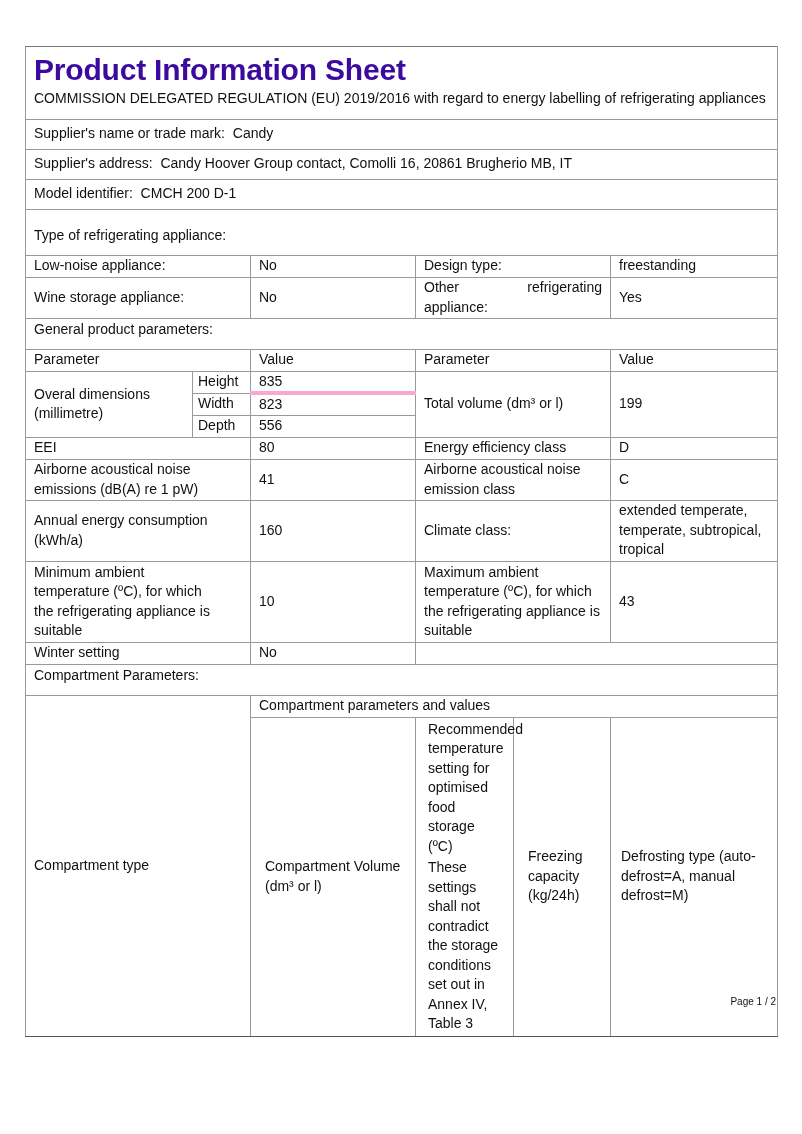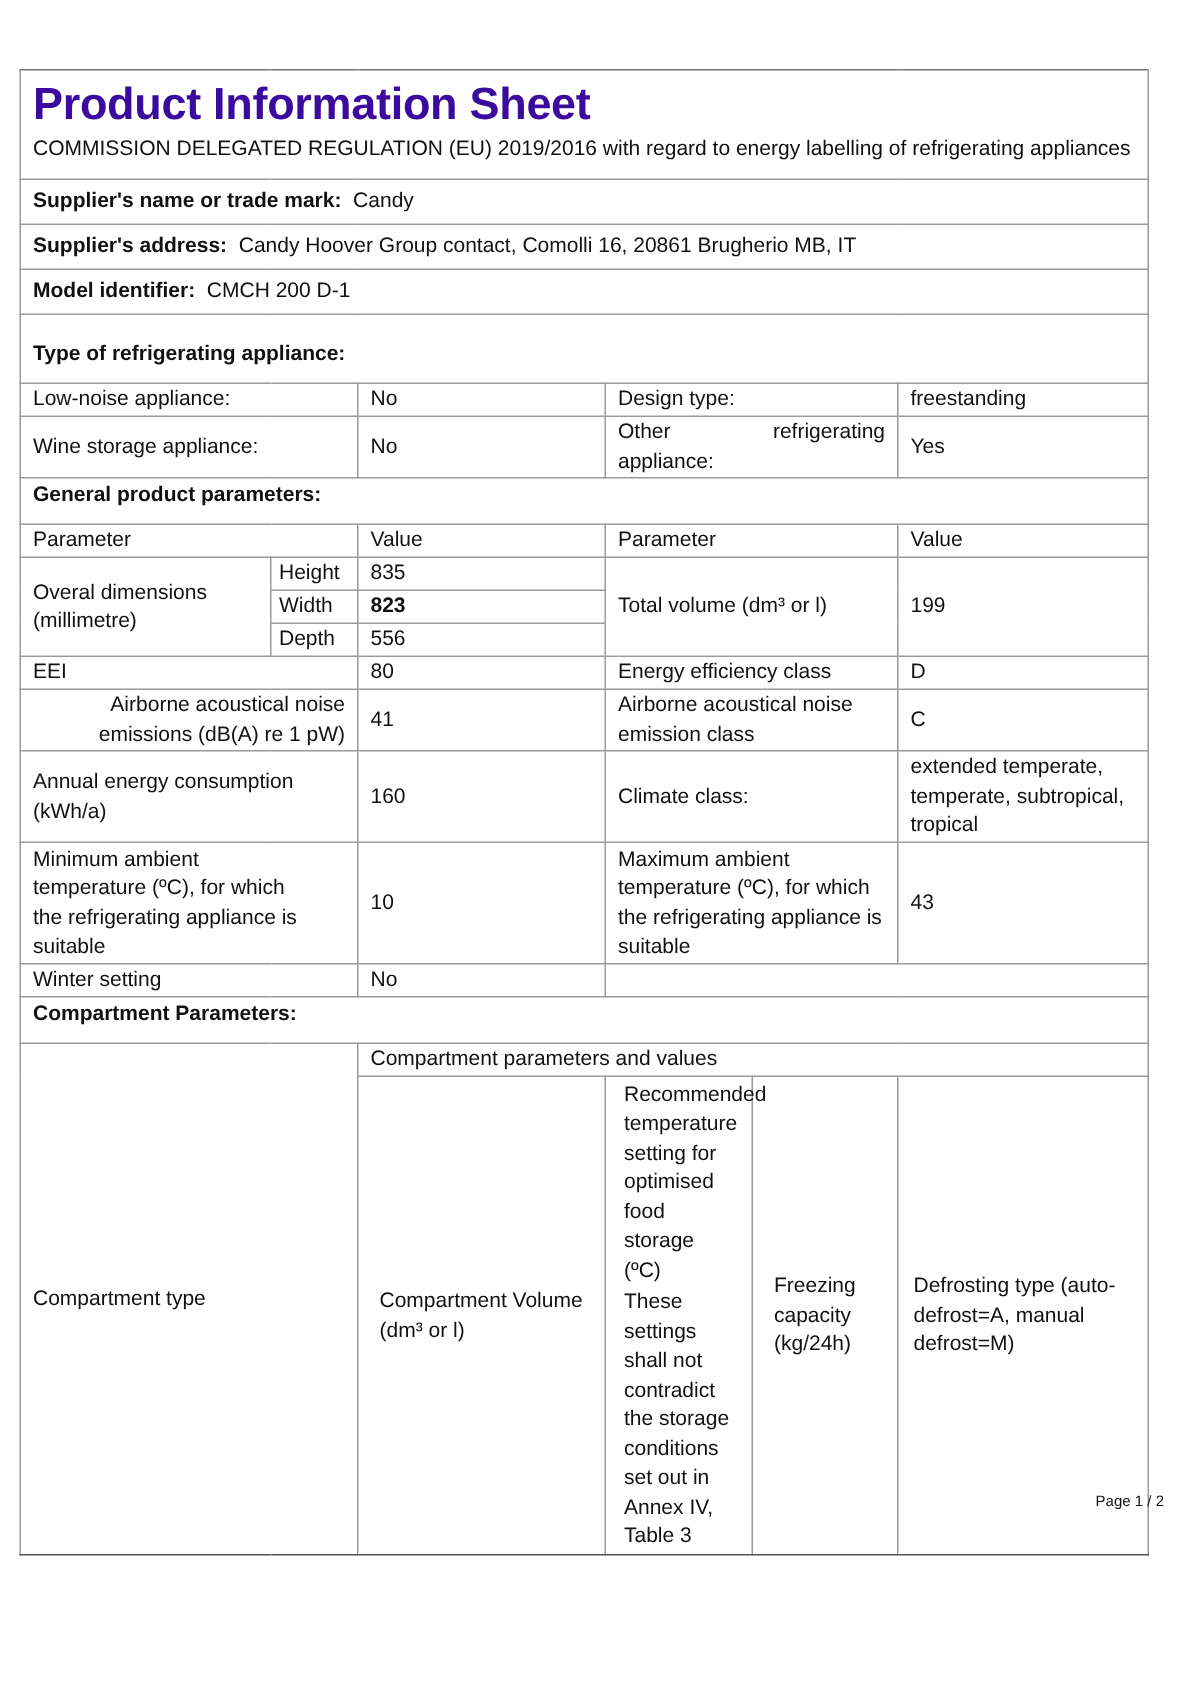--- a/index.html
+++ b/index.html
@@ -1,23 +1,23 @@
 <!DOCTYPE html>
 <html><head>
 <meta charset="utf-8">
 <style>
   html, body { margin: 0; padding: 0; background: #ffffff; }
   body { width: 802px; height: 1134px; position: relative; font-family: "Liberation Sans", sans-serif; color: #111; overflow: hidden; }
-  .sheet { position: absolute; left: 13px; top: 46px; width: 752px; }
+  .sheet { position: absolute; left: 25px; top: 46px; width: 752px; }
   table { border-collapse: collapse; width: 752px; table-layout: fixed; }
   td { border: 1px solid #9a9a9a; font-size: 14px; line-height: 19.5px; padding: 0 8px; vertical-align: middle; }
   .title-cell { border-top: 1px solid #777; padding: 4px 8px 2px 8px; }
   .title { font-size: 30px; font-weight: bold; color: #3b0a9e; line-height: 38px; letter-spacing: -0.2px; }
   .reg { font-size: 14px; line-height: 19.5px; padding-bottom: 8px; }
-  .bold { font-weight: bold; }
+  .bold { font-weight: normal; }
   .h30 { height: 29px; }
   .h22 { height: 21px; }
   .center { text-align: left; }
   .just { text-align: justify; text-align-last: justify; }
   .top { vertical-align: top; }
   .thick-bottom { border-bottom: 1px solid #555; }
   .footer { position: absolute; right: 26px; top: 996px; font-size: 10px; color: #111; }
   .bl { border-left: 1px solid #333; }
 </style>
 </head>
@@ -88,34 +88,34 @@
   </tr>
   <tr>
     <td rowspan="3">Overal dimensions (millimetre)</td>
     <td class="bl" style="height:21px; padding:0 5px;">Height</td>
     <td>835</td>
     <td colspan="2" rowspan="3">Total volume (dm³ or l)</td>
     <td rowspan="3">199</td>
   </tr>
   <tr>
     <td class="bl" style="height:21px; padding:0 5px; border-top:1px solid #333;">Width</td>
-    <td style="border-top:1px solid #f9a8d4;font-weight:bold;">823</td>
+    <td style="border-top:4px solid #f9a8d4;">823</td>
   </tr>
   <tr>
     <td class="bl" style="height:21px; padding:0 5px; border-top:1px solid #333;">Depth</td>
     <td style="border-top:1px solid #333;">556</td>
   </tr>
   <tr>
     <td colspan="2" class="h22">EEI</td>
     <td class="h22">80</td>
     <td colspan="2" class="h22">Energy efficiency class</td>
     <td class="h22">D</td>
   </tr>
   <tr>
-    <td colspan="2" style="height:40px;text-align:right;">Airborne acoustical noise emissions (dB(A) re 1 pW)</td>
+    <td colspan="2" style="height:40px;">Airborne acoustical noise emissions (dB(A) re 1 pW)</td>
     <td>41</td>
     <td colspan="2">Airborne acoustical noise emission class</td>
     <td>C</td>
   </tr>
   <tr>
     <td colspan="2" style="height:60px;">Annual energy consumption (kWh/a)</td>
     <td>160</td>
     <td colspan="2">Climate class:</td>
     <td>extended temperate, temperate, subtropical, tropical</td>
   </tr>

